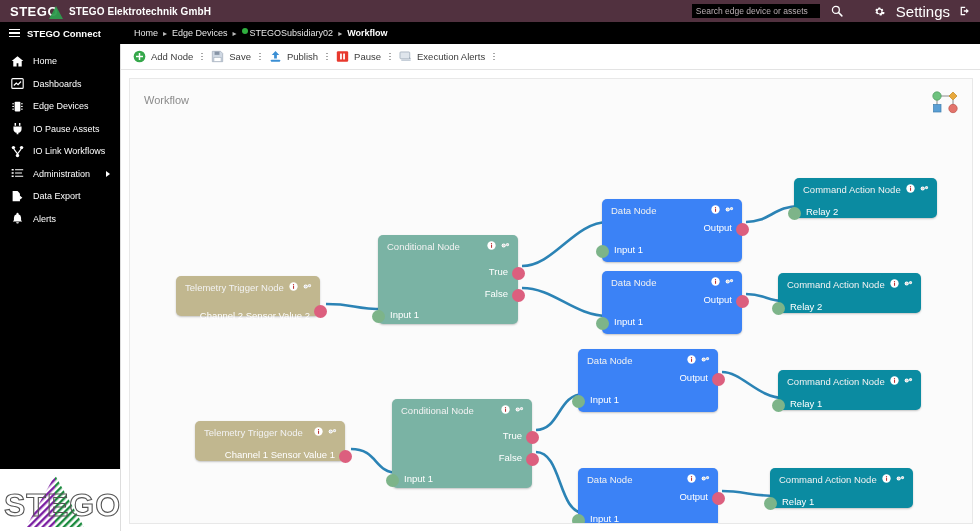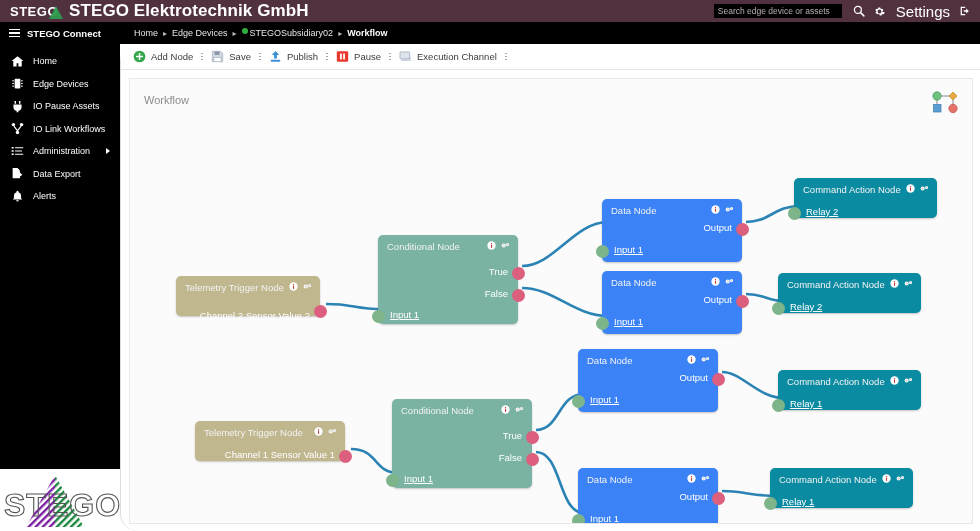--- a/index.html
+++ b/index.html
@@ -26,37 +26,37 @@
   }
   .brand-tri {
     width: 0; height: 0;
     border-left: 7px solid transparent;
     border-right: 7px solid transparent;
     border-bottom: 13px solid #2e9b4e;
     position: relative; top: 1px; margin: 0 -10px 0 -11px;
     opacity: .95;
   }
   .brand-company {
-    font-size: 17px; font-weight: bold; color: #ffffff;
+    font-size: 10px; font-weight: bold; color: #ffffff;
     margin-left: 16px; letter-spacing: .1px;
   }
   #brandbar-right {
     margin-left: auto; display: flex; align-items: center;
     gap: 9px; margin-right: 9px;
   }
   .search-box {
     width: 128px; height: 14px; background: #000000;
     border: none; color: #cfc6ca; font-size: 8.5px;
     padding: 0 4px; font-family: "Liberation Sans", sans-serif;
     outline: none;
   }
   .search-box::placeholder { color: #b9aeb3; }
   .hdr-icon { color: #ffffff; display: inline-flex; align-items: center; }
   .hdr-label { font-size: 15px; color: #ffffff; }
-  .hdr-group { display: flex; align-items: center; gap: 11px; }
+  .hdr-group { display: flex; align-items: center; gap: 11px; margin-left: 22px; }
 
   
   #topbar {
     position: absolute; left: 0; top: 22px; width: 980px; height: 22px;
     background: #000000; display: flex; align-items: center;
   }
   #connect-area {
     width: 120px; height: 22px; display: flex; align-items: center;
     gap: 7px; padding-left: 9px; flex: 0 0 120px;
   }
@@ -102,21 +102,20 @@
   #watermark {
     position: absolute; left: 0; bottom: 0; width: 120px; height: 62px;
     background: #ffffff; overflow: hidden;
   }
 
   
   #main {
     position: absolute; left: 120px; top: 44px;
     width: 860px; height: 487px; background: #ffffff;
     border-left: 1px solid #dddddd;
-    border-radius: 18px;
   }
   #toolbar {
     height: 26px; background: #ffffff; border-bottom: 1px solid #e3e3e3;
     display: flex; align-items: center; padding-left: 8px;
   }
   .tb-item {
     display: flex; align-items: center; gap: 5px; cursor: pointer;
     padding: 0 4px; height: 26px;
   }
   .tb-label { font-size: 9.5px; color: #3b3b3b; }
@@ -155,21 +154,21 @@
   }
   .node-icons {
     position: absolute; right: 8px; top: 6px;
     display: flex; align-items: center; gap: 5px;
   }
   .ni { width: 9px; height: 9px; display: inline-flex; align-items: center; justify-content: center; cursor: pointer; }
   .port-row {
     position: absolute; font-size: 9.5px; color: #ffffff; white-space: nowrap;
   }
   .port-row.out { right: 10px; }
-  .port-row.in  { left: 12px; text-decoration: underline; }
+  .port-row.in  { left: 12px; }
   .port {
     position: absolute; width: 13px; height: 13px; border-radius: 50%;
     cursor: pointer;
   }
   .port.src { background: #dc5f7e; }
   .port.dst { background: #7db489; }
 
   .n-telemetry { background: #c1b78f; }
   .n-conditional { background: #7ab3a4; }
   .n-data { background: #3b82f6; }
@@ -250,20 +249,29 @@
         <span class="nav-ico">
           <svg width="13" height="13" viewBox="0 0 16 16">
             <path fill="#fff" d="M8 1.5L.8 7.4h2V14h4.1v-3.7h2.2V14h4.1V7.4h2z"></path>
           </svg>
         </span>
         <span class="nav-label">Home</span>
       </div>
       <div class="nav-item">
         <span class="nav-ico">
           <svg width="13" height="13" viewBox="0 0 16 16">
+            <rect x="1" y="2" width="14" height="12" rx="1.2" fill="none" stroke="#fff" stroke-width="1.4"></rect>
+            <path fill="none" stroke="#fff" stroke-width="1.5" d="M3.5 10.5l3-3 2.2 2 3.6-4"></path>
+          </svg>
+        </span>
+        <span class="nav-label">Dashboards</span>
+      </div>
+      <div class="nav-item">
+        <span class="nav-ico">
+          <svg width="13" height="13" viewBox="0 0 16 16">
             <rect x="4.5" y="2" width="7" height="12" rx="1" fill="#fff"></rect>
             <rect x="1.6" y="4" width="2" height="1.3" fill="#fff"></rect>
             <rect x="1.6" y="7.3" width="2" height="1.3" fill="#fff"></rect>
             <rect x="1.6" y="10.6" width="2" height="1.3" fill="#fff"></rect>
             <rect x="12.4" y="4" width="2" height="1.3" fill="#fff"></rect>
             <rect x="12.4" y="7.3" width="2" height="1.3" fill="#fff"></rect>
             <rect x="12.4" y="10.6" width="2" height="1.3" fill="#fff"></rect>
           </svg>
         </span>
         <span class="nav-label">Edge Devices</span>
@@ -397,21 +405,21 @@
         <i></i>
       </div>
       <div class="tb-item">
         <span class="tb-ico">
           <svg width="13" height="13" viewBox="0 0 16 16">
             <rect x="1.2" y="2.4" width="12" height="8.4" rx="1" fill="#dfe5ec" stroke="#9aa7b6" stroke-width=".9"></rect>
             <rect x="2.8" y="11.6" width="11.6" height="1.7" fill="#b9c4d1"></rect>
             <path fill="#9aa7b6" d="M12.4 8.6l2.6 2.2h-2.6z"></path>
           </svg>
         </span>
-        <span class="tb-label">Execution Channel</span>
+        <span class="tb-label">Execution Alerts</span>
       </div>
       <div class="tb-kebab">
         <i></i>
         <i></i>
         <i></i>
       </div>
     </div>
 
   <div id="canvas-wrap">
     <div id="canvas-title">Workflow</div>

